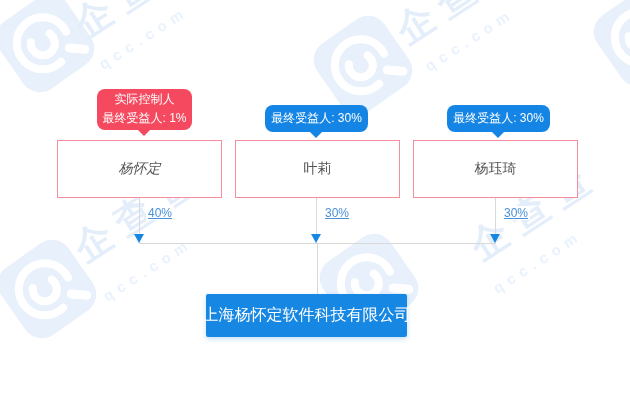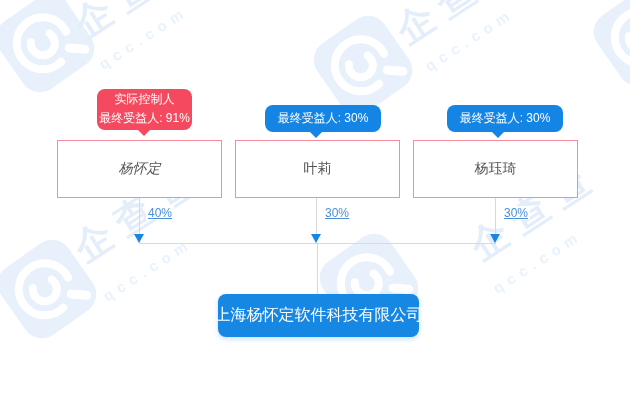--- a/index.html
+++ b/index.html
@@ -34,21 +34,21 @@
   
   .layer{position:absolute;z-index:1;}
   .badge{
     position:absolute;z-index:2;color:#fff;font-size:12px;text-align:center;
     border-radius:8px;
   }
   .badge-red{
     left:97px;top:89px;width:95px;height:41px;background:#f4495e;
     line-height:19px;padding-top:1px;box-sizing:border-box;
   }
-  .badge-blue{width:116px;height:27px;background:#1585e5;line-height:27px;text-align:center;}
+  .badge-blue{width:103px;height:27px;background:#1585e5;line-height:27px;text-align:center;}
   .b2{left:265px;top:105px;}
   .b3{left:447px;top:105px;}
   .tail{
     position:absolute;z-index:2;width:0;height:0;
     border-left:6px solid transparent;border-right:6px solid transparent;
   }
   .tail-red{border-top:6px solid #f4495e;left:138px;top:130px;}
   .tail-b2{border-top:6px solid #1585e5;left:310px;top:132px;}
   .tail-b3{border-top:6px solid #1585e5;left:492px;top:132px;}
   .sh-box{
@@ -76,23 +76,23 @@
     position:absolute;width:0;height:0;z-index:2;
     border-left:5px solid transparent;border-right:5px solid transparent;
     border-top:9px solid #1787e4;top:234px;
   }
   .a1{left:134px;}
   .a2{left:311px;}
   .a3{left:490px;}
   .hbus{position:absolute;left:139px;top:243px;width:357px;height:1px;background:#d9d9d9;}
   .dropline{position:absolute;left:317px;top:243px;width:1px;height:51px;background:#d9d9d9;}
   .company{
-    position:absolute;left:218px;top:294px;width:201px;height:43px;background:#1787e4;
+    position:absolute;left:206px;top:294px;width:201px;height:43px;background:#1787e4;
     color:#ffffff;font-size:16px;display:flex;align-items:center;justify-content:center;
-    border-radius:8px;z-index:2;cursor:pointer;box-shadow:0 2px 5px rgba(23,134,228,0.25);
+    border-radius:2px;z-index:2;cursor:pointer;box-shadow:0 2px 5px rgba(23,134,228,0.25);
     white-space:nowrap;
   }
 </style>
 </head>
 <body>
 
 <div class="canvas">
 
   <div class="wm wm-tile t1">
     <svg width="86" height="86" viewBox="0 0 86 86">
@@ -148,21 +148,21 @@
   <div class="wm wm-cn c2">企查查</div>
   <div class="wm wm-cn c3">企查查</div>
   <div class="wm wm-cn c4">企查查</div>
   <div class="wm wm-en e1">qcc.com</div>
   <div class="wm wm-en e2">qcc.com</div>
   <div class="wm wm-en e3">qcc.com</div>
   <div class="wm wm-en e4">qcc.com</div>
 
   <div class="badge badge-red">
     <div>实际控制人</div>
-    <div>最终受益人: 91%</div>
+    <div>最终受益人: 1%</div>
   </div>
   <div class="tail tail-red"></div>
 
   <div class="badge badge-blue b2">
     <div>最终受益人: 30%</div>
   </div>
   <div class="tail tail-b2"></div>
 
   <div class="badge badge-blue b3">
     <div>最终受益人: 30%</div>

